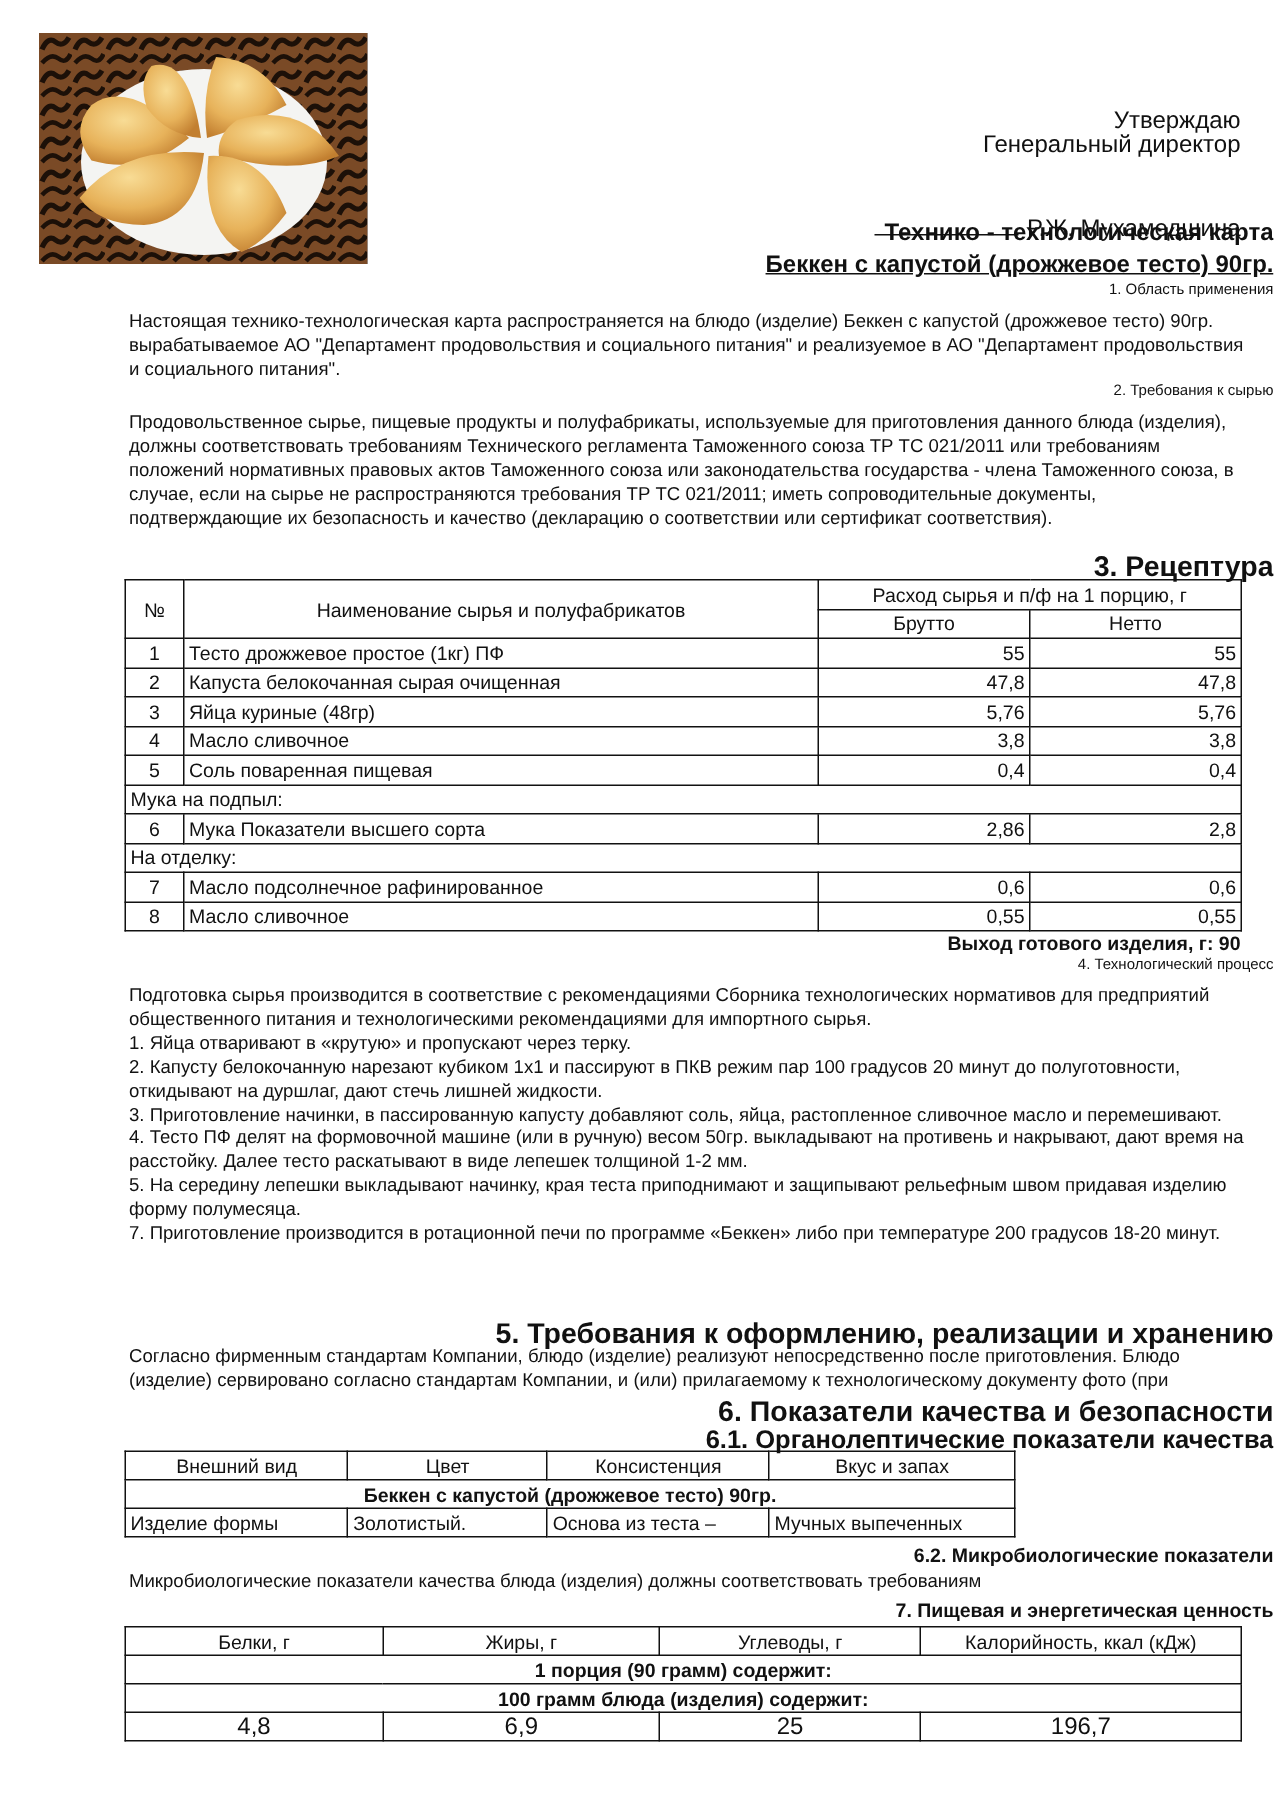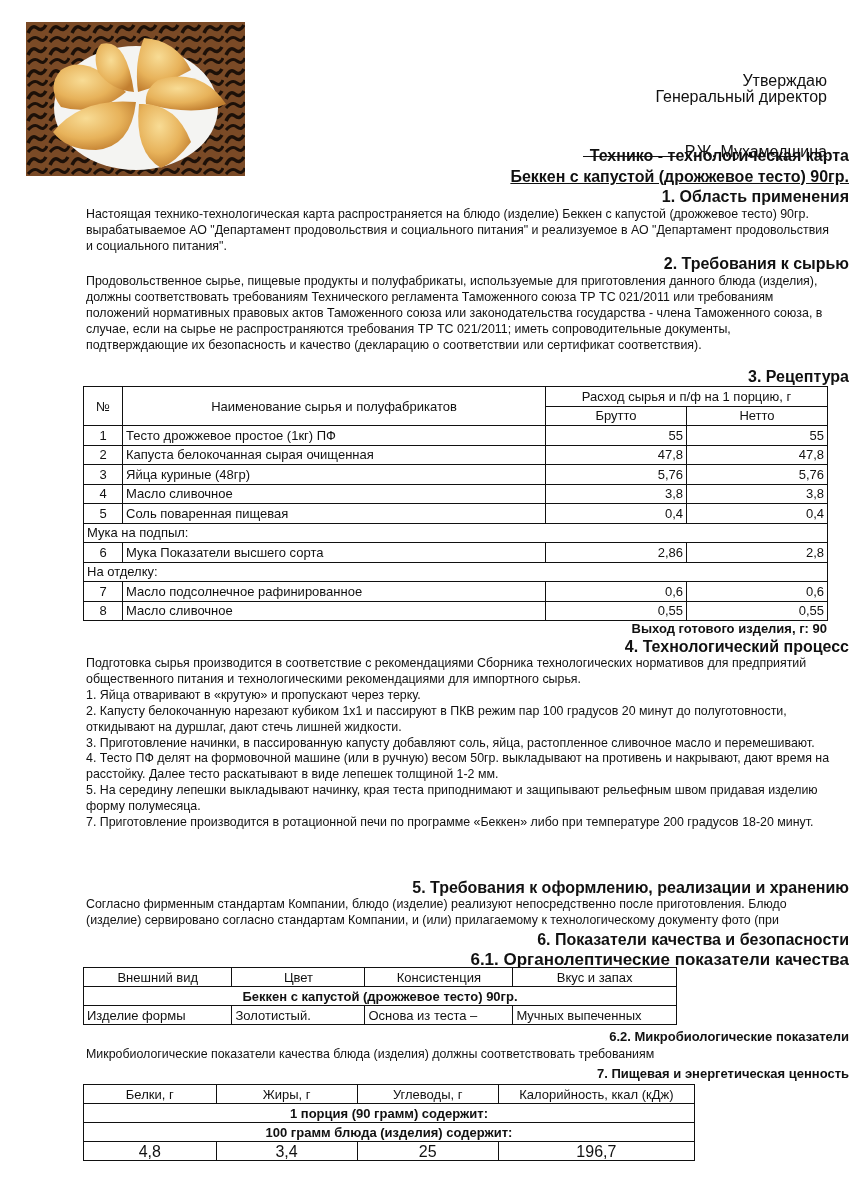--- a/index.html
+++ b/index.html
@@ -10,35 +10,35 @@
   .abs { position: absolute; }
   
   #photo { left: 26px; top: 22px; width: 219px; height: 154px; overflow: hidden; background: #3b2414; }
   
   .approve { right: 22px; font-size: 16px; text-align: right; white-space: nowrap; }
   .sigline { display: inline-block; width: 96px; border-bottom: 1.5px solid #111; margin-right: 6px; vertical-align: baseline; height: 14px; }
   
   .center { left: 0; width: 849px; text-align: right; }
   .title { font-size: 16px; font-weight: bold; }
   .title-u { text-decoration: underline; }
-  .h2 { font-size: 16px; font-weight: bold; }
-  .h3 { font-size: 16px; font-weight: bold; }
+  .h2 { font-size: 10px; font-weight: normal; }
+  .h3 { font-size: 19px; font-weight: bold; }
   .para { left: 86px; width: 745px; font-size: 12.4px; line-height: 15.9px; }
   .para p { margin: 0; }
   
   table { border-collapse: collapse; font-size: 13px; }
   td { border: 1px solid #111; padding: 0 3px; height: 18px; line-height: 17px; white-space: nowrap; }
   .tc { text-align: center; }
   .tr { text-align: right; }
   .tl { text-align: left; }
   .b { font-weight: bold; }
   #recipe-table { left: 83px; top: 386px; width: 745px; border: 1.5px solid #111; }
   #recipe-table td { height: 18.5px; }
   #organo-table { left: 83px; top: 967px; width: 594px; border: 1.5px solid #111; }
-  #nutri-table { left: 83px; top: 1084px; width: 612px; border: 1.5px solid #111; }
+  #nutri-table { left: 83px; top: 1084px; width: 745px; border: 1.5px solid #111; }
   #nutri-table .big { font-size: 16px; }
   .yield { right: 22px; font-size: 13px; font-weight: bold; }
 </style>
 </head>
 <body>
 
 <div id="photo" class="abs">
   <svg width="219" height="154" viewBox="0 0 219 154">
     <defs>
       <pattern id="pat" width="22" height="22" patternUnits="userSpaceOnUse">
@@ -214,18 +214,18 @@
     <td class="tc">Калорийность, ккал (кДж)</td>
   </tr>
   <tr>
     <td class="tc b" colspan="4">1 порция (90 грамм) содержит:</td>
   </tr>
   <tr>
     <td class="tc b" colspan="4">100 грамм блюда (изделия) содержит:</td>
   </tr>
   <tr>
     <td class="tc big">4,8</td>
-    <td class="tc big">3,4</td>
+    <td class="tc big">6,9</td>
     <td class="tc big">25</td>
     <td class="tc big">196,7</td>
   </tr>
 </tbody>
   </table>
 
 </body></html>

